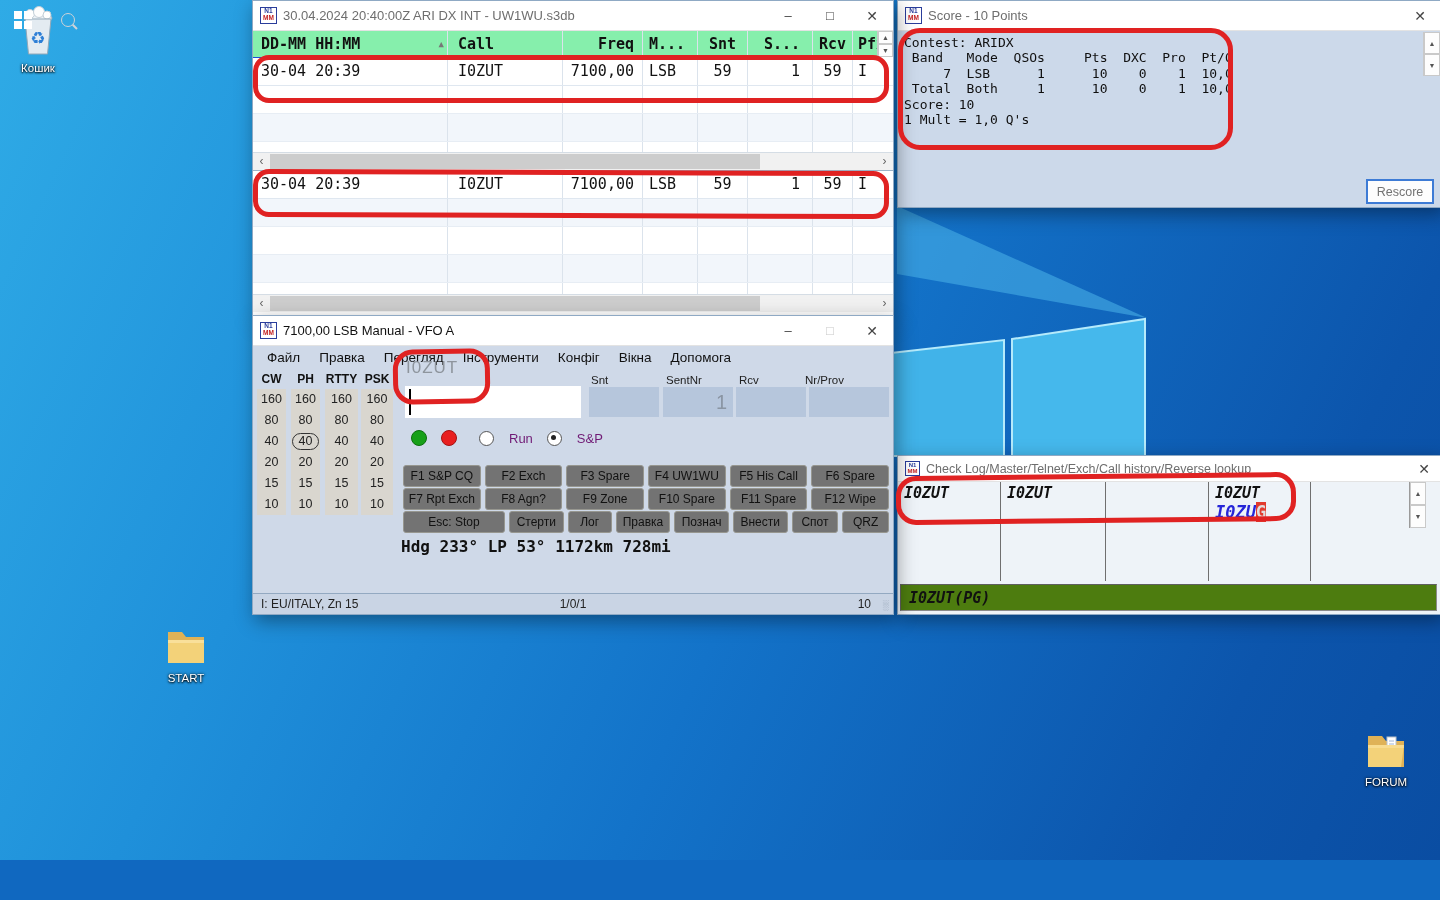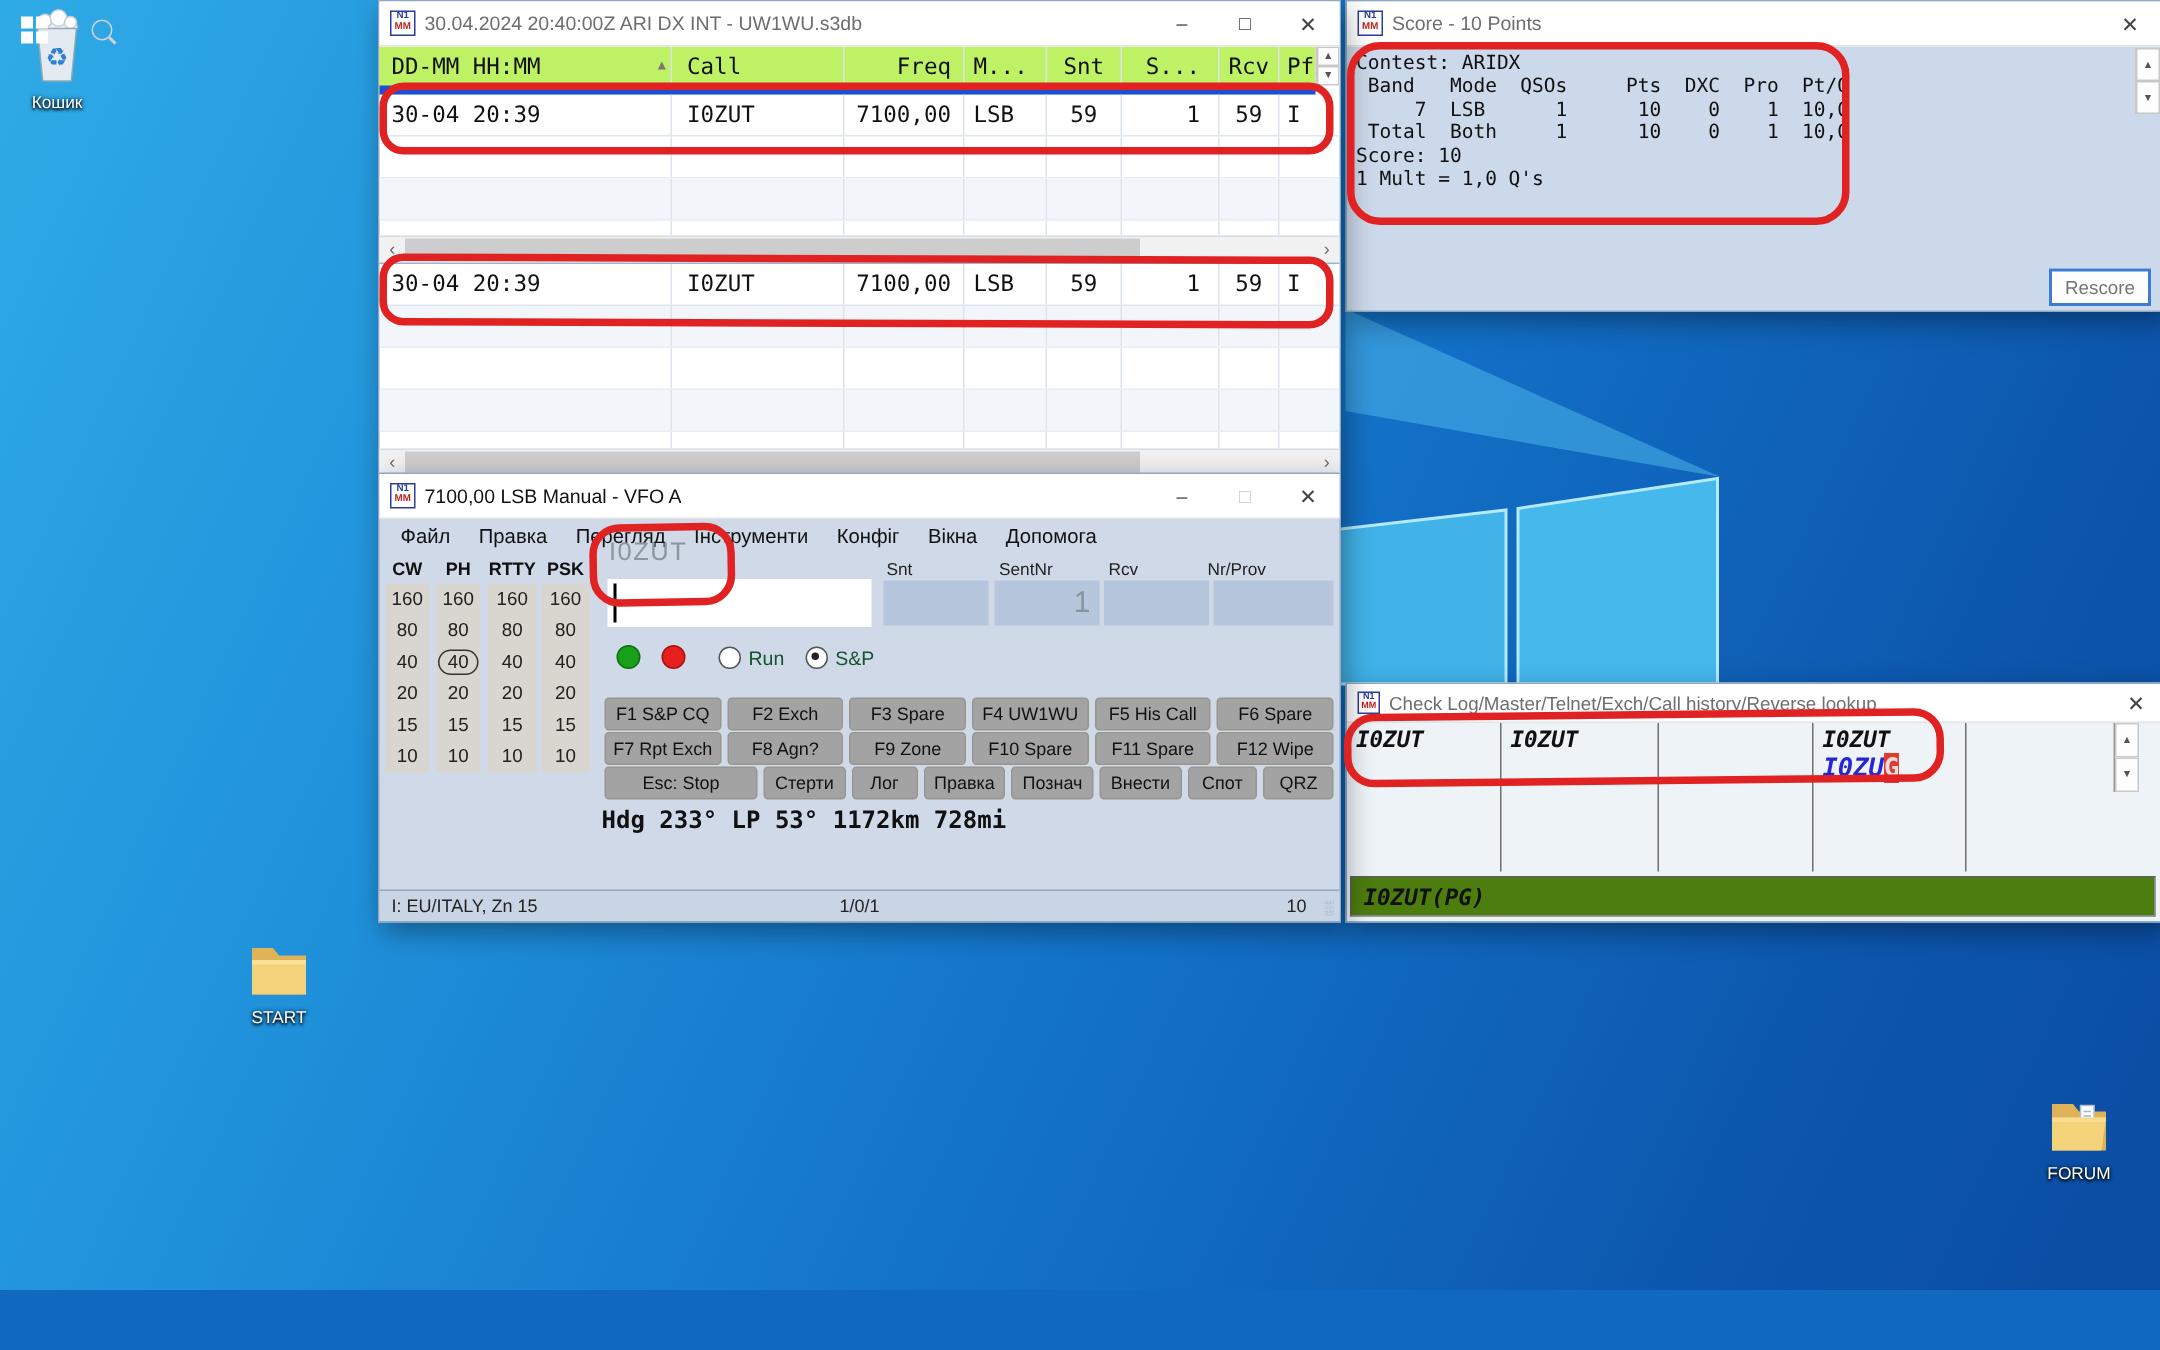--- a/index.html
+++ b/index.html
@@ -28,21 +28,21 @@
   .gridrow{display:flex;height:27px;line-height:27px;font-family:"DejaVu Sans Mono",monospace;font-size:15px;color:#111;}
   .gc{box-sizing:border-box;border-right:1px solid #dbe3ec;height:100%;overflow:hidden;white-space:nowrap;}
   .gc.c1{width:195px;padding-left:8px;}
   .gc.c2{width:115px;padding-left:10px;}
   .gc.c3{width:80px;text-align:right;padding-right:8px;}
   .gc.c4{width:55px;padding-left:6px;}
   .gc.c5{width:50px;text-align:center;}
   .gc.c6{width:65px;text-align:right;padding-right:12px;}
   .gc.c7{width:40px;text-align:center;}
   .gc.c8{width:24px;padding-left:5px;border-right:none;}
-  .hdrrow{height:26px;line-height:26px;background:#bef264;border-bottom:6px solid #1d4ed8;}
+  .hdrrow{height:26px;line-height:26px;background:#86efac;border-bottom:1px solid #1d4ed8;font-weight:bold;}
   .fillrow{border-bottom:1px solid #e7edf4;}
   .fillrow.alt{background:#f2f6fb;}
   .datarow{border-bottom:1px solid #dfe7f0;background:#fff;}
   .vspin{width:16px;background:#f2f2f2;border-left:1px solid #c9c9c9;display:flex;flex-direction:column;}
   .vspin span{flex:1;display:flex;align-items:center;justify-content:center;font-size:7px;color:#555;border:1px solid #c9c9c9;background:#fdfdfd;}
   .hscroll{height:17px;background:#f1f1f1;display:flex;align-items:center;border-top:1px solid #d5dde5;}
   .hscroll .arr{width:17px;text-align:center;font-size:12px;color:#666;line-height:17px;}
   .hscroll .track{flex:1;height:100%;position:relative;}
   .hscroll .thumb{position:absolute;left:0;top:1px;height:15px;background:#cdcdcd;}
   
@@ -60,23 +60,23 @@
   .callfield{background:#fff;}
   .caret{width:1.5px;background:#000;}
   .fldlbl{font-size:11.5px;color:#222;}
   .fldbox{background:#b6c6dc;}
   .sentnr-val{font-family:"Liberation Sans",sans-serif;font-size:20px;color:#8a95a3;text-align:right;padding-right:6px;line-height:30px;}
   .led{width:14px;height:14px;border-radius:50%;}
   .led.green{background:#17a018;border:1px solid #0d6e0e;}
   .led.red{background:#e81f1f;border:1px solid #a31212;}
   .radio{width:13px;height:13px;border-radius:50%;border:1px solid #555;background:#fff;position:relative;}
   .radio.sel:after{content:"";position:absolute;left:3px;top:3px;width:5px;height:5px;border-radius:50%;background:#222;}
-  .radiolbl{font-size:13px;color:#14532d;margin-left:5px;margin-right:14px;}
+  .radiolbl{font-size:13px;color:#701a75;margin-left:15px;margin-right:14px;}
   .fkrow{display:flex;gap:4px;}
-  .fk{flex:1;background:#a3a3a3;border:1px solid #979790;border-radius:3px;font-size:12px;color:#111;
+  .fk{flex:1;background:#737373;border:1px solid #979790;border-radius:3px;font-size:12px;color:#111;
       display:flex;align-items:center;justify-content:center;height:20px;white-space:nowrap;}
   .fk.wide{flex:1.9;}
   .hdgline{font-family:"DejaVu Sans Mono",monospace;font-size:16px;font-weight:600;color:#111;}
   .statusbar{background:#c9d4e4;border-top:1px solid #93a9c1;font-size:12px;color:#222;}
   
   #check-window{background:#eef3f8;}
   .chkcol{box-sizing:border-box;border-right:1px solid #6f6f6f;height:100%;padding:2px 6px;}
   .chkhdr{font-family:"DejaVu Sans Mono",monospace;font-style:italic;font-weight:bold;font-size:15px;color:#111;}
   .chkmatch{font-family:"DejaVu Sans Mono",monospace;font-style:italic;font-weight:bold;font-size:17px;color:#2626d8;}
   .chkmatch .hl{background:#e23b2e;color:#e0dede;font-style:normal;}

